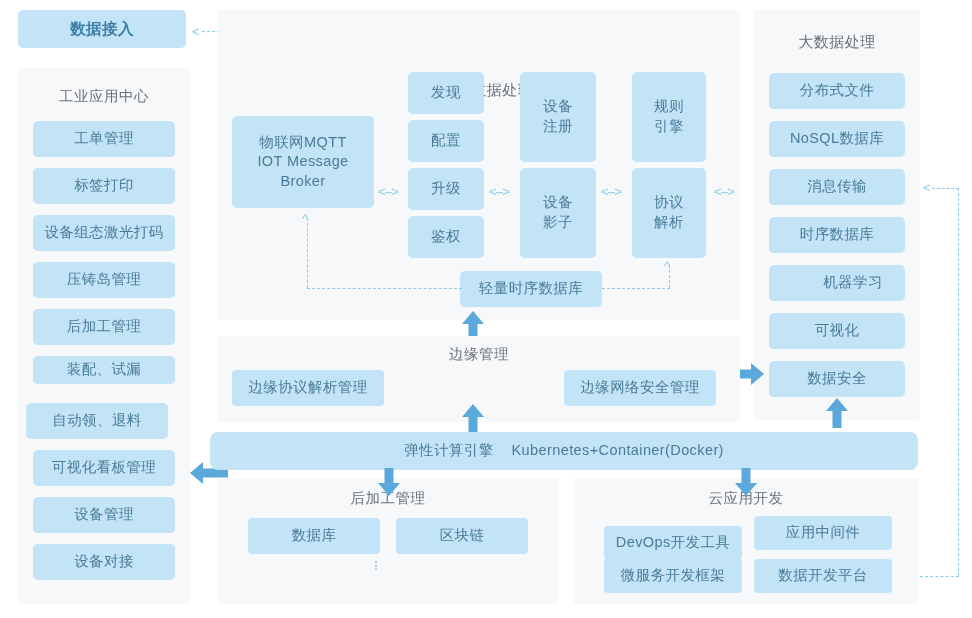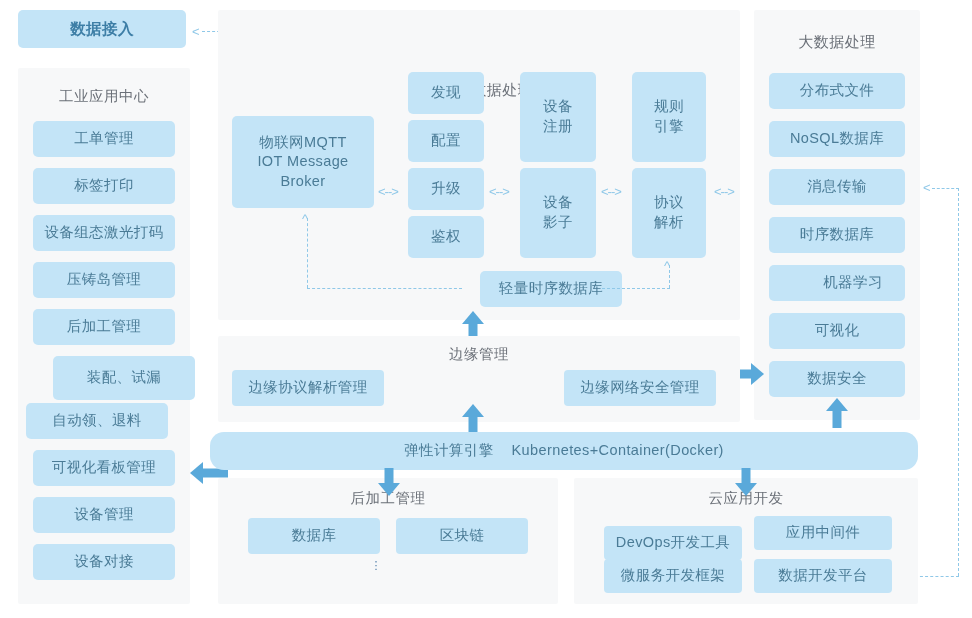--- a/index.html
+++ b/index.html
@@ -98,21 +98,21 @@
   <div class="chev" style="left:301px;top:104px;">v</div>
 
   <div class="panel" style="left:18px;top:68px;width:172px;height:536px;"></div>
   <div class="panel-title" style="left:18px;top:87px;width:172px;">工业应用中心</div>
 
   <div class="node" style="left:33px;top:121px;width:142px;height:36px;">工单管理</div>
   <div class="node" style="left:33px;top:168px;width:142px;height:36px;">标签打印</div>
   <div class="node" style="left:33px;top:215px;width:142px;height:36px;">设备组态激光打码</div>
   <div class="node" style="left:33px;top:262px;width:142px;height:36px;">压铸岛管理</div>
   <div class="node" style="left:33px;top:309px;width:142px;height:36px;">后加工管理</div>
-  <div class="node" style="left:33px;top:356px;width:142px;height:44px;margin-left:20px;">装配、试漏</div>
+  <div class="node" style="left:33px;top:356px;width:142px;height:28px;">装配、试漏</div>
   <div class="node" style="left:26px;top:403px;width:142px;height:36px;">自动领、退料</div>
   <div class="node" style="left:33px;top:450px;width:142px;height:36px;">可视化看板管理</div>
   <div class="node" style="left:33px;top:497px;width:142px;height:36px;">设备管理</div>
   <div class="node" style="left:33px;top:544px;width:142px;height:36px;">设备对接</div>
 
   <div class="arrow arr-left" style="left:190px;top:460px;width:38px;height:26px;">
     <div class="shaft" style="width:26px;"></div>
       <div class="head"></div>
   </div>
 
@@ -145,21 +145,21 @@
   <div class="node multi" style="left:632px;top:168px;width:74px;height:90px;">
     <span class="ln">协议</span>
     <span class="ln">解析</span>
   </div>
 
   <div class="bidir" style="left:378px;top:185px;">&lt;--&gt;</div>
   <div class="bidir" style="left:489px;top:185px;">&lt;--&gt;</div>
   <div class="bidir" style="left:601px;top:185px;">&lt;--&gt;</div>
   <div class="bidir" style="left:714px;top:185px;">&lt;--&gt;</div>
 
-  <div class="node" style="left:460px;top:271px;width:142px;height:36px;margin-left:20px;">轻量时序数据库</div>
+  <div class="node" style="left:460px;top:271px;width:142px;height:36px;">轻量时序数据库</div>
 
   <div class="dash-h" style="left:307px;top:288px;width:155px;"></div>
   <div class="dash-v" style="left:307px;top:218px;height:70px;"></div>
   <div class="chev" style="left:302px;top:212px;">^</div>
 
   <div class="dash-h" style="left:602px;top:288px;width:68px;"></div>
   <div class="dash-v" style="left:669px;top:265px;height:23px;"></div>
   <div class="chev" style="left:664px;top:259px;">^</div>
 
   <div class="arrow arr-up" style="left:460px;top:311px;width:26px;height:28px;">
@@ -198,21 +198,21 @@
   <div class="panel-title" style="left:218px;top:345px;width:522px;">边缘管理</div>
 
   <div class="node sq" style="left:232px;top:370px;width:152px;height:36px;">边缘协议解析管理</div>
   <div class="node sq" style="left:564px;top:370px;width:152px;height:36px;">边缘网络安全管理</div>
 
   <div class="arrow arr-up" style="left:460px;top:404px;width:26px;height:30px;">
     <div class="shaft" style="height:18px;"></div>
       <div class="head"></div>
   </div>
 
-  <div class="node sq" style="left:210px;top:432px;width:708px;height:38px;border-radius:14px;">
+  <div class="node sq" style="left:210px;top:432px;width:708px;height:38px;border-radius:8px;">
     <span style="margin-right:18px;">弹性计算引擎</span>
     <span>Kubernetes+Container(Docker)</span>
   </div>
 
   <div class="panel" style="left:218px;top:478px;width:340px;height:126px;"></div>
   <div class="panel-title" style="left:218px;top:489px;width:340px;">后加工管理</div>
 
   <div class="node sq" style="left:248px;top:518px;width:132px;height:36px;">数据库</div>
   <div class="node sq" style="left:396px;top:518px;width:132px;height:36px;">区块链</div>
   <div class="vdots" style="left:364px;top:562px;width:24px;">⋮</div>

